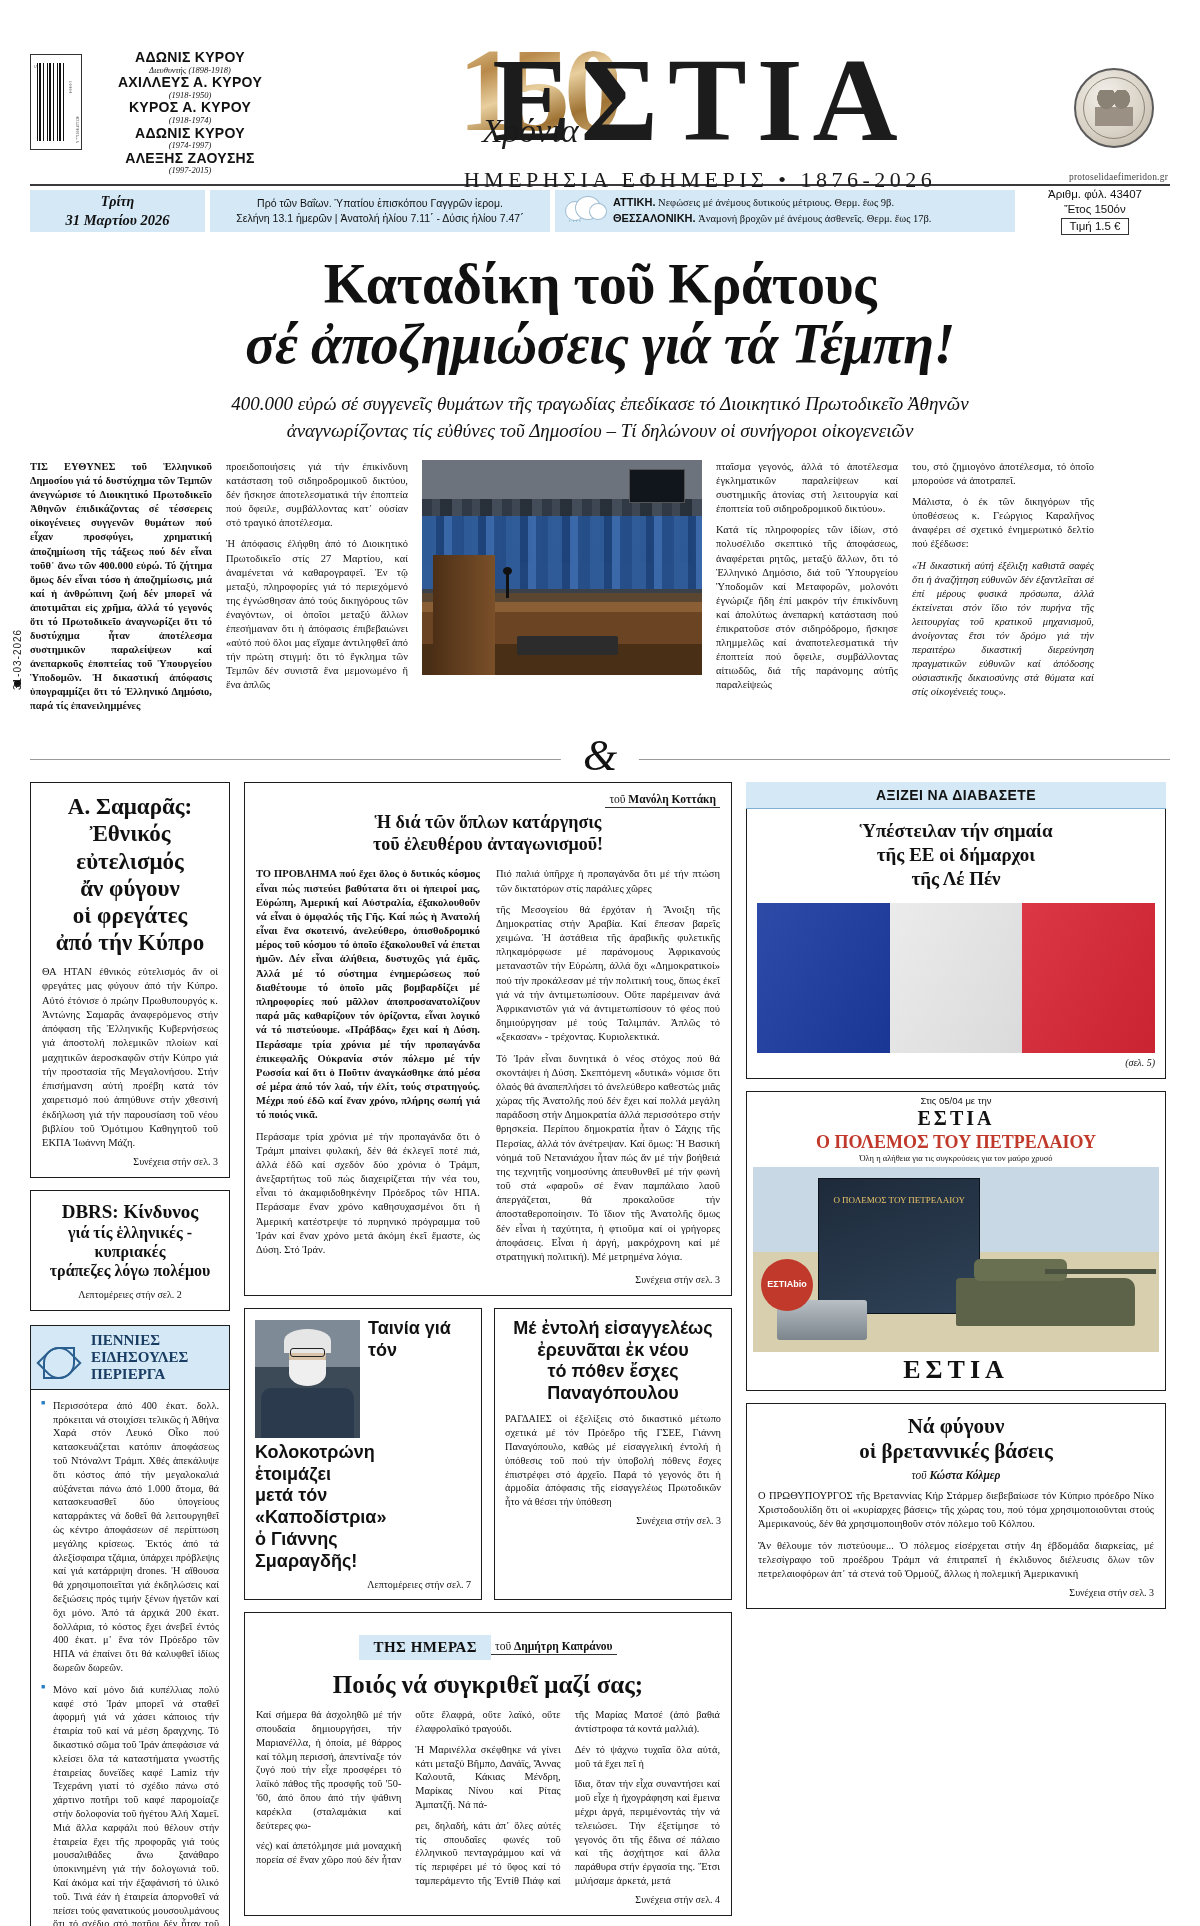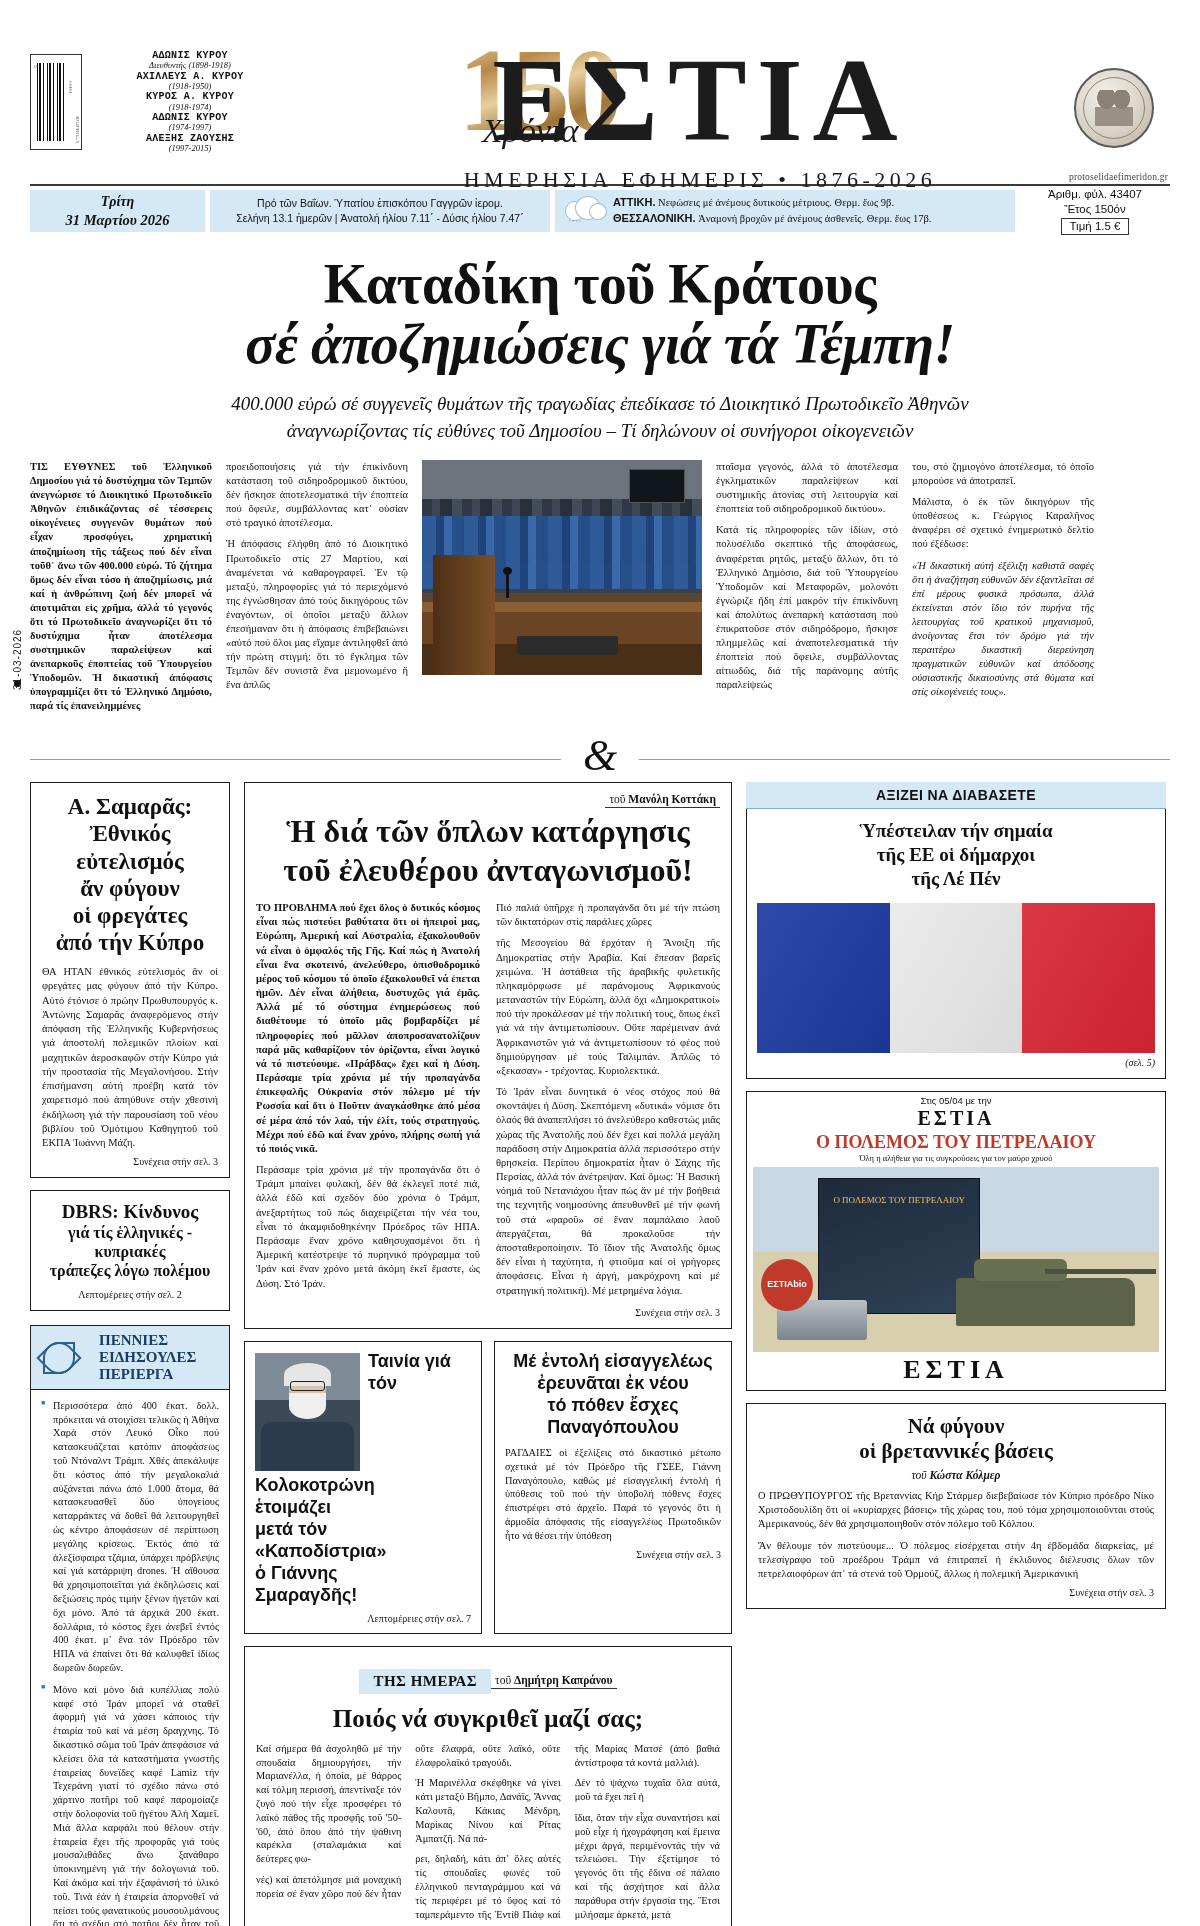--- a/index.html
+++ b/index.html
@@ -29,21 +29,21 @@
   .barcode .toplbl{ position:absolute; left:3px; top:10px; font-size:3px; }
   .barcode .sidelbl{
     position:absolute; right:1px; bottom:6px; font-size:3.4px;
     writing-mode:vertical-rl; transform:rotate(180deg); letter-spacing:.2px;
   }
   .barcode .sidelbl2{
     position:absolute; right:8px; top:26px; font-size:3.4px;
     writing-mode:vertical-rl; transform:rotate(180deg);
   }
   .directors { width:200px; text-align:center; padding-top:10px; line-height:1.12; }
-  .directors .nm { font-size:10px; font-weight:700; letter-spacing:.3px; font-family:Liberation Mono, monospace; }
+  .directors .nm { font-size:14px; font-weight:700; letter-spacing:.3px; font-family:Liberation Sans, sans-serif; }
   .directors .yr { font-size:8.5px; font-style:italic; font-family:"Liberation Serif",serif; }
 
   .logo-block { flex:1; position:relative; text-align:center; }
   .anniv {
     position:absolute; left:168px; top:-8px;
     font-size:118px; font-weight:700; letter-spacing:-6px;
     font-family:"Liberation Serif",serif;
     background:linear-gradient(160deg,#f0d9a8 0%,#b8894a 28%,#e8cf9e 48%,#9f7334 70%,#dcc08c 100%);
     -webkit-background-clip:text; background-clip:text; color:transparent;
     line-height:1; z-index:1;
@@ -181,21 +181,21 @@
 
   .byline-bar { display:flex; justify-content:flex-end; margin-bottom:4px; }
   .byline {
     font-size:11.5px; font-family:"Liberation Serif",serif;
     border-bottom:1px solid #333; padding:0 4px 2px;
   }
   .byline b { font-weight:700; }
 
   .c-head {
     text-align:center; font-family:"Liberation Serif",serif; font-weight:700;
-    font-size:32px; line-height:1.2; margin:4px 0 12px;
+    font-size:18px; line-height:1.2; margin:4px 0 12px;
   }
   .two-col { column-count:2; column-gap:16px; font-size:10.5px; line-height:1.35; text-align:justify; }
   .two-col p { margin:0 0 7px; }
   .two-col .lead { font-weight:700; }
 
   
   .sec-band {
     background:#d4e8f6; text-align:center; font-family:"Liberation Sans",sans-serif;
     font-weight:700; font-size:14px; letter-spacing:.4px; padding:5px 0; border-bottom:1px solid #7fb0d4;
   }
@@ -233,21 +233,21 @@
     align-items:center; justify-content:center; text-align:center; line-height:1.1;
     font-family:"Liberation Sans",sans-serif;
   }
   .promo-foot{ text-align:center; font-family:"Liberation Serif",serif; font-weight:700; font-size:26px; letter-spacing:5px; margin-top:3px;}
 
   .rbox { border:1px solid #1d1d1d; margin-top:12px; padding:10px 11px; }
   .rbox .ttl { text-align:center; font-weight:700; font-size:21px; line-height:1.2; font-family:"Liberation Serif",serif;}
   .rbox .auth { text-align:center; font-style:italic; font-size:11.5px; margin:5px 0 8px; }
 
   
-  .pen-head { display:flex; align-items:center; border:1px solid #1d1d1d; background:#d4e8f6; padding:6px 8px; gap:20px;}
+  .pen-head { display:flex; align-items:flex-end; border:1px solid #1d1d1d; background:#d4e8f6; padding:6px 8px; gap:12px;}
   .pen-flower { width:40px; height:40px; flex:none; position:relative; }
   .pen-flower:before,.pen-flower:after{
     content:""; position:absolute; inset:4px; border:2px solid #2a5f8f; border-radius:50% 0 50% 0;
   }
   .pen-flower:after{ transform:rotate(45deg); }
   .pen-txt { font-family:"Liberation Serif",serif; font-weight:700; font-size:15px; line-height:1.12; color:#1a3e63;}
   .pen-body { border:1px solid #1d1d1d; border-top:none; padding:9px 10px; font-size:10.3px; line-height:1.34; text-align:justify;}
   .pen-body p { margin:0 0 8px; padding-left:12px; position:relative;}
   .pen-body p:before{ content:"■"; position:absolute; left:0; top:0; color:#2a7fc4; font-size:7px; }
 

